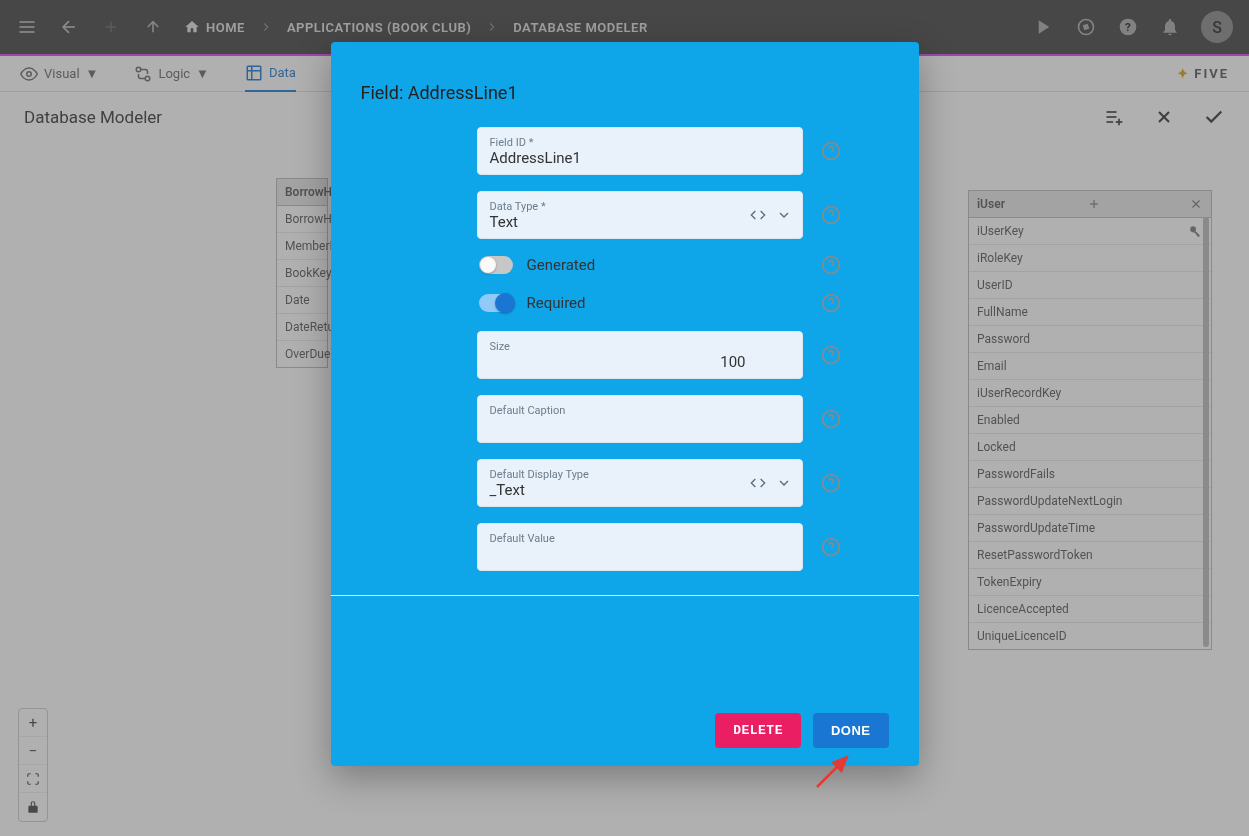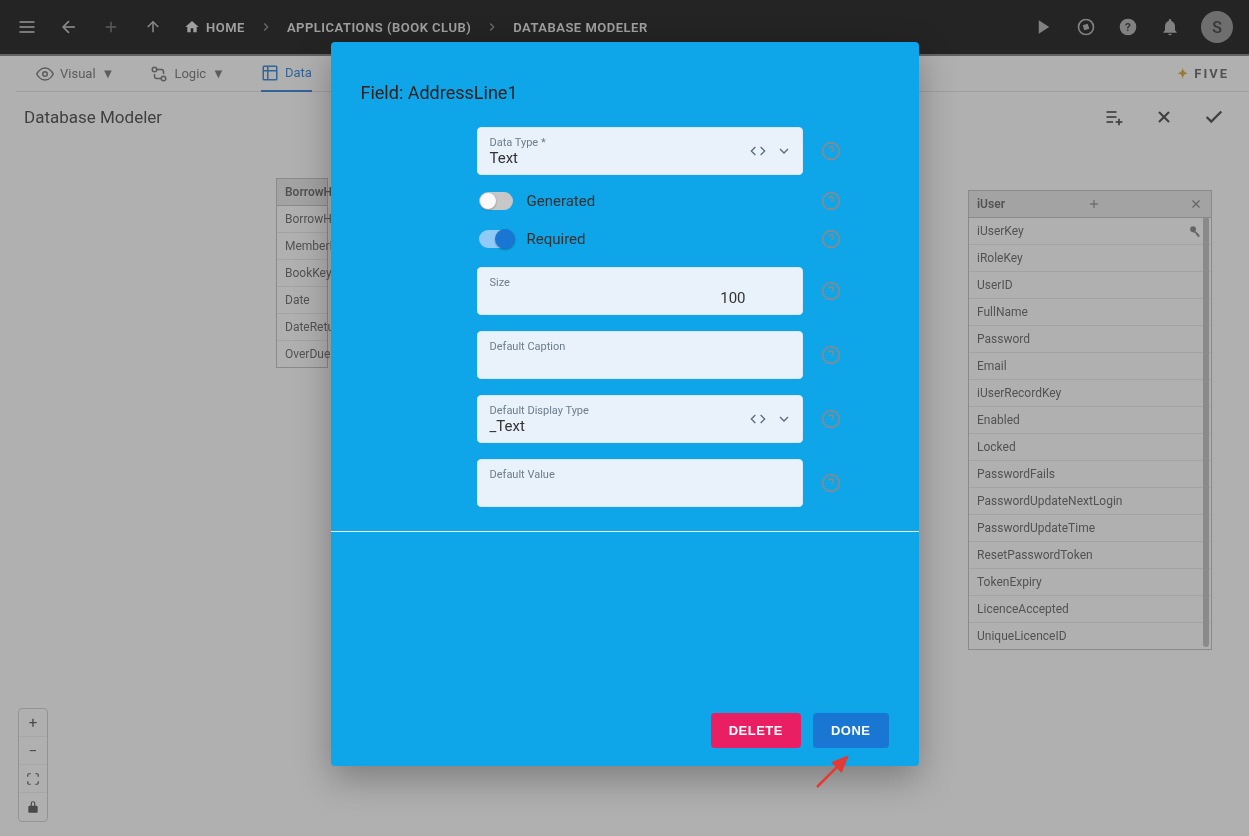--- a/index.html
+++ b/index.html
@@ -1,30 +1,30 @@
 <!DOCTYPE html>
 <html><head>
 <meta charset="utf-8">
 <style>
 * { box-sizing: border-box; margin: 0; padding: 0; }
 body { font-family: -apple-system, BlinkMacSystemFont, "Segoe UI", Roboto, Arial, sans-serif; width: 1249px; height: 836px; overflow: hidden; position: relative; background: #fff; }
 
 
-.topbar { height: 56px; background: #000000; border-bottom: 2px solid #737373; display: flex; align-items: center; padding: 0 16px; color: #e0e0e0; }
+.topbar { height: 56px; background: #404040; border-bottom: 2px solid #d946ef; display: flex; align-items: center; padding: 0 16px; color: #e0e0e0; }
 .topbar-left { display: flex; align-items: center; gap: 20px; }
 .topbar-icon { width: 22px; height: 22px; display: flex; align-items: center; justify-content: center; color: #bbb; }
 .breadcrumb { display: flex; align-items: center; gap: 14px; font-size: 13px; font-weight: 600; letter-spacing: 0.5px; }
 .breadcrumb .chev { color: #888; }
 .breadcrumb .home-ic { display: inline-flex; align-items: center; gap: 6px; }
 .topbar-right { margin-left: auto; display: flex; align-items: center; gap: 20px; }
 .topbar-right .ic { width: 22px; height: 22px; color: #aaa; display: flex; align-items: center; justify-content: center; }
 .avatar-circle { width: 32px; height: 32px; border-radius: 50%; background: #888; display: flex; align-items: center; justify-content: center; color: #222; font-weight: 500; }
 
 
-.subbar { height: 36px; background: #fff; border-bottom: 1px solid #e0e0e0; display: flex; align-items: center; padding: 0 20px; gap: 36px; font-size: 13px; color: #666; margin-left: 16px; }
+.subbar { height: 36px; background: #fff; border-bottom: 1px solid #e0e0e0; display: flex; align-items: center; padding: 0 20px; gap: 36px; font-size: 13px; color: #666; }
 .subbar .item { display: flex; align-items: center; gap: 6px; cursor: pointer; height: 36px; }
 .subbar .item.active { color: #1976d2; border-bottom: 2px solid #1976d2; }
 .subbar .logo { margin-left: auto; font-weight: 700; letter-spacing: 2px; color: #555; display: flex; align-items: center; gap: 4px; }
 .subbar .logo-star { color: #d4a017; }
 
 
 .content-header { display: flex; align-items: center; padding: 14px 24px; }
 .content-title { font-size: 17px; color: #333; }
 .content-actions { margin-left: auto; display: flex; gap: 28px; color: #333; }
 .content-actions .ic { width: 22px; height: 22px; display: flex; align-items: center; justify-content: center; }
@@ -62,21 +62,21 @@
 .switch { width: 34px; height: 18px; border-radius: 9px; position: relative; }
 .switch.off { background: #c7c7c7; }
 .switch.off::after { content: ""; position: absolute; width: 16px; height: 16px; border-radius: 50%; background: #fafafa; top: 1px; left: 1px; box-shadow: 0 1px 2px rgba(0,0,0,0.3); }
 .switch.on { background: #90caf9; }
 .switch.on::after { content: ""; position: absolute; width: 20px; height: 20px; border-radius: 50%; background: #1976d2; top: -1px; right: -2px; box-shadow: 0 1px 2px rgba(0,0,0,0.3); }
 .switch-label { font-size: 15px; color: #333; }
 
 .modal-divider { border-top: 1px solid #eee; margin: 24px -30px 0 -30px; }
 .modal-footer { position: absolute; right: 30px; bottom: 18px; display: flex; gap: 12px; }
 .btn { padding: 10px 18px; border: none; border-radius: 4px; font-size: 13px; font-weight: 600; letter-spacing: 0.5px; cursor: pointer; }
-.btn-delete { background: #e91e63; color: #fff; }
+.btn-delete { background: #e91e63; color: #fff; font-family: Liberation Mono, monospace; }
 .btn-done { background: #1976d2; color: #fff; }
 
 .arrow-annotation { position: absolute; left: 809px; top: 745px; pointer-events: none; }
 
 svg { display: block; }
 </style>
 </head>
 <body>
 
 <div class="topbar">
@@ -317,20 +317,33 @@
         </svg>
     </div>
   </div>
 </div>
 
 <div class="overlay">
   <div class="modal">
     <div class="modal-title">Field: AddressLine1</div>
     <div class="modal-body">
 
+      <div class="field-row">
+        <div class="field-input">
+          <div class="field-label">Field ID *</div>
+          <div class="field-value">AddressLine1</div>
+        </div>
+        <div class="help-ic">
+          <svg width="20" height="20" viewBox="0 0 24 24" fill="none" stroke="currentColor" stroke-width="2">
+              <circle cx="12" cy="12" r="10"></circle>
+              <path d="M9.09 9a3 3 0 015.83 1c0 2-3 3-3 3"></path>
+              <line x1="12" y1="17" x2="12" y2="17.01"></line>
+            </svg>
+        </div>
+      </div>
 
       <div class="field-row">
         <div class="field-input">
           <div class="field-label">Data Type *</div>
           <div class="field-value">Text</div>
           <div class="field-icons">
             <span>
                 <svg width="16" height="16" viewBox="0 0 24 24" fill="none" stroke="currentColor" stroke-width="2">
                   <polyline points="16 18 22 12 16 6"></polyline>
                   <polyline points="8 6 2 12 8 18"></polyline>

